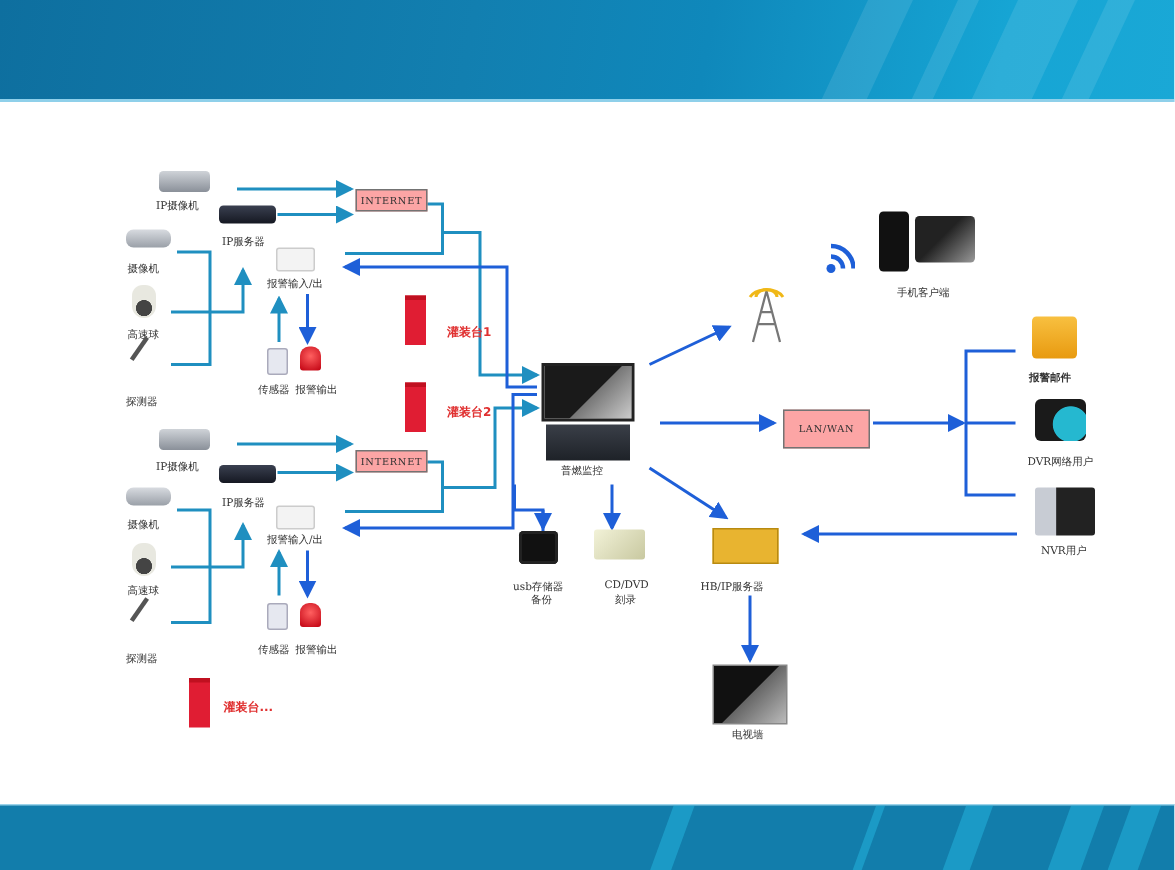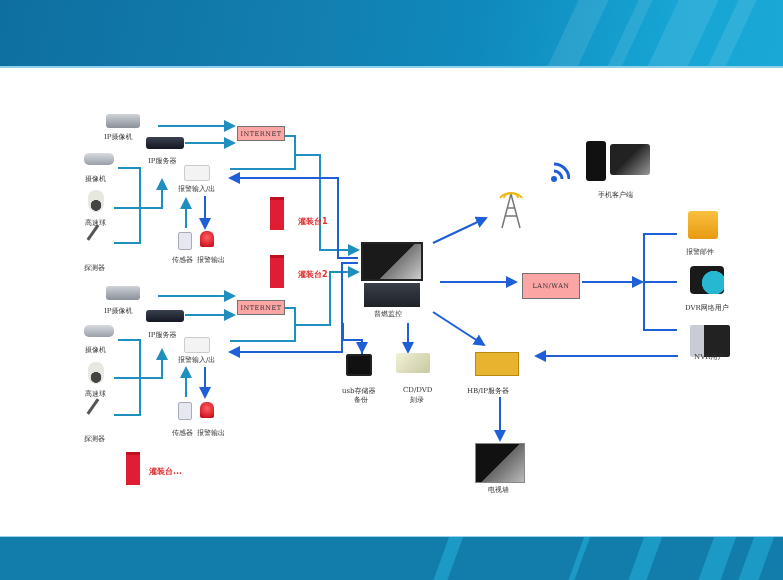--- a/index.html
+++ b/index.html
@@ -146,25 +146,25 @@
       <path d="M4,4 A15,15 0 0 1 19,19" stroke="#1e5fd8" stroke-width="3" fill="none"></path>
     </svg>
 </div>
 <div class="node" style="left:586px;top:141px;width:20px;height:40px;background:#111;border-radius:3px;"></div>
 <div class="node" style="left:610px;top:144px;width:40px;height:31px;background:linear-gradient(135deg,#222 45%,#999);border-radius:3px;"></div>
 <div class="lbl" style="left:598px;top:190px;">手机客户端</div>
 
 <div class="box" style="left:522px;top:273px;width:56px;height:24px;">LAN/WAN</div>
 
 <div class="node" style="left:688px;top:211px;width:30px;height:28px;background:linear-gradient(#f8c040,#e89a10);border-radius:3px;"></div>
-<div class="lbl" style="left:686px;top:247px;">报警邮件</div>
+<div class="lbl" style="left:686px;top:247px;font-weight:bold;">报警邮件</div>
 <div class="node" style="left:690px;top:266px;width:34px;height:28px;background:radial-gradient(circle at 70% 60%,#25b8d0 0 40%,#1a1a1a 42%);border-radius:4px;"></div>
 <div class="lbl" style="left:685px;top:303px;">DVR网络用户</div>
 <div class="node" style="left:690px;top:325px;width:40px;height:32px;background:linear-gradient(90deg,#c8ccd4 35%,#222 36%);border-radius:2px;"></div>
-<div class="lbl" style="left:694px;top:352px;">NVR用户</div>
+<div class="lbl" style="left:694px;top:362px;">NVR用户</div>
 
 <div class="ftr">
   <div class="ray" style="left:440px;width:14px;"></div>
   <div class="ray" style="left:575px;width:6px;"></div>
   <div class="ray" style="left:635px;width:18px;"></div>
   <div class="ray" style="left:705px;width:22px;"></div>
   <div class="ray" style="left:745px;width:20px;"></div>
 </div>
 
 </body></html>

